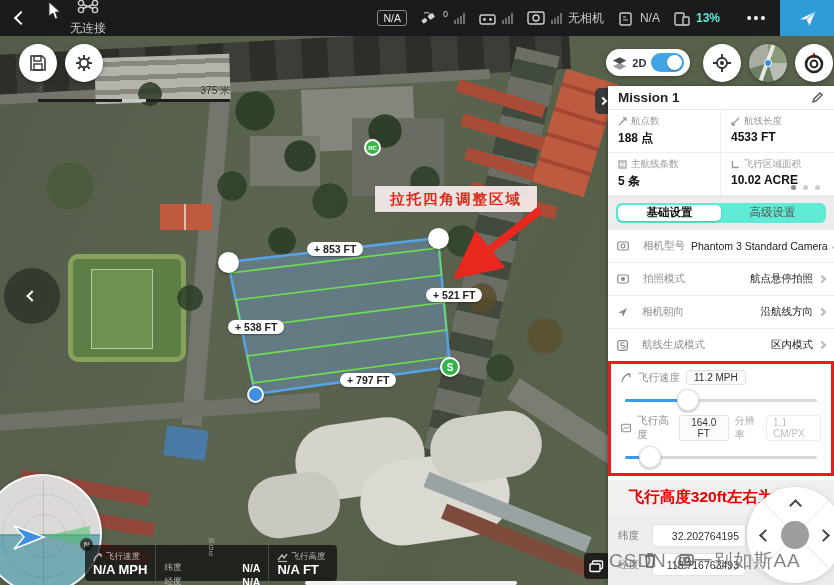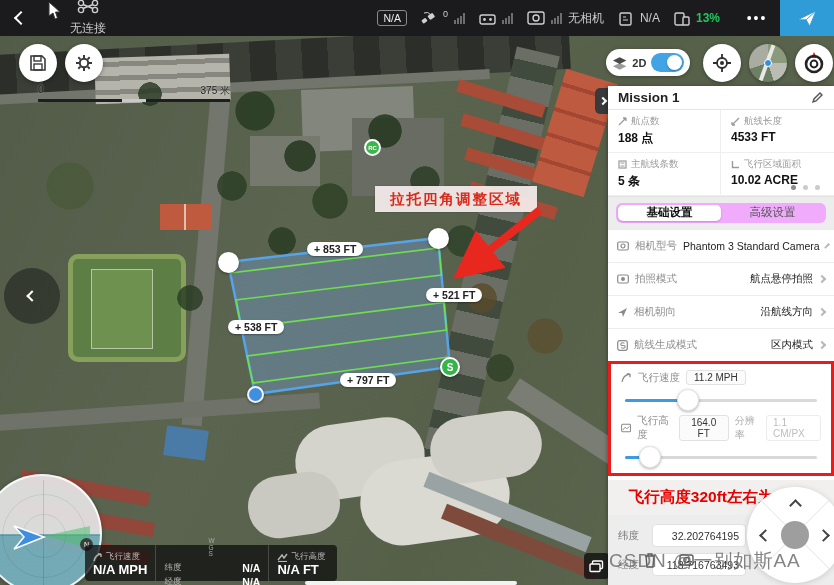--- a/index.html
+++ b/index.html
@@ -11,21 +11,21 @@
   .tb-back{width:42px;height:36px;display:flex;align-items:center;justify-content:center;}
   .chv{display:inline-block;width:8px;height:8px;border-left:2px solid currentColor;border-bottom:2px solid currentColor;}
   .chv-l{transform:rotate(45deg);} .chv-r{transform:rotate(225deg);} .chv-u{transform:rotate(135deg);}
   .tb-back .chv{width:10px;height:10px;color:#fff;}
   .tb-group{display:flex;align-items:center;gap:6px;margin-right:14px;}
   .tb-label{font-size:12px;color:#ccc;white-space:nowrap;}
   .na-badge{border:1px solid #8a8a8a;border-radius:3px;padding:1px 5px;font-size:10.5px;color:#eee;}
   .bars{display:flex;align-items:flex-end;gap:1px;height:11px;}
   .bars i{display:block;width:2px;background:#6d6d6d;}
   .bars i:nth-child(1){height:4px;} .bars i:nth-child(2){height:6px;} .bars i:nth-child(3){height:8px;} .bars i:nth-child(4){height:11px;}
-  .tb-batt{color:#22c55e;font-size:12px;font-weight:bold;}
+  .tb-batt{color:#5eead4;font-size:12px;font-weight:bold;}
   .tb-more{width:46px;height:36px;display:flex;align-items:center;justify-content:center;color:#fff;font-size:14px;letter-spacing:2px;}
   .tb-takeoff{width:54px;height:36px;background:#2f9cd8;display:flex;align-items:center;justify-content:center;}
   .cursor{position:absolute;left:48px;top:2px;z-index:99;}
 
   
   .map{position:absolute;left:0;top:36px;width:834px;height:549px;overflow:hidden;
        background:linear-gradient(115deg,#525c48 0%,#5a644f 35%,#566049 60%,#5e6852 100%);}
   .mf{position:absolute;}
   .trees{left:0;top:0;width:100%;height:100%;background-image:
     radial-gradient(circle 20px at 255px 75px, rgba(40,58,34,.85) 0 96%, transparent 100%),
@@ -131,27 +131,27 @@
   .p-head{height:31px;background:#fff;display:flex;align-items:center;padding:0 10px;border-bottom:1px solid #e6e6e6;}
   .p-title{font-size:13.5px;font-weight:bold;color:#222;flex:1;}
   .stats{background:#fff;display:grid;grid-template-columns:1fr 1fr;position:relative;border-bottom:1px solid #e2e2e2;}
   .stat{padding:5px 0 5px 10px;border-bottom:1px solid #efefef;}
   .stat:nth-child(odd){border-right:1px solid #efefef;}
   .stat .sl{display:flex;align-items:center;gap:4px;font-size:9.5px;color:#9a9a9a;}
   .stat .sv{font-size:12px;font-weight:bold;color:#111;margin-top:2px;}
   .dots{position:absolute;right:14px;bottom:6px;display:flex;gap:7px;}
   .dots i{width:5px;height:5px;border-radius:50%;background:#cbcbcb;}
   .dots i:first-child{background:#8c8c8c;}
-  .tabs{margin:6px 8px;background:#f0abfc;border-radius:6px;padding:2px;display:flex;height:26px;}
+  .tabs{margin:6px 8px;background:#5eead4;border-radius:6px;padding:2px;display:flex;height:26px;}
   .tab{flex:1;display:flex;align-items:center;justify-content:center;font-size:11.5px;color:#555;border-radius:5px;}
   .tab.active{background:#fff;color:#111;font-weight:bold;box-shadow:0 1px 2px rgba(0,0,0,.18);}
   .setting-rows{background:#fff;}
   .srow{height:33px;display:flex;align-items:center;padding:0 9px;gap:6px;border-top:1px solid #ececec;background:#fff;}
   .srow .ic{color:#8a8a8a;display:flex;}
-  .srow .lbl{font-size:10.5px;color:#8d8d8d;white-space:nowrap;}
+  .srow .lbl{font-size:10.5px;color:#8d8d8d;white-space:nowrap;margin-left:8px;}
   .srow .val{margin-left:auto;font-size:10.5px;color:#222;white-space:nowrap;}
   .srow .chv{width:6px;height:6px;color:#b8b8b8;border-width:2px;}
   .slider-sec{background:#fff;border:3px solid #e81c1c;padding:2px 0 6px 0;}
   .slrow{padding:4px 10px 0 10px;}
   .slrow .top{display:flex;align-items:center;gap:6px;}
   .slrow .lbl{font-size:10.5px;color:#8d8d8d;}
   .val-box{font-size:10px;color:#333;border:1px solid #e2e2e2;background:#fbfbfb;border-radius:3px;padding:1px 7px;min-width:46px;text-align:center;}
   .res-lbl{margin-left:auto;font-size:10px;color:#a8a8a8;}
   .res-val{font-size:10px;color:#bdbdbd;border:1px solid #ececec;border-radius:3px;padding:1px 6px;}
   .track{position:relative;height:3px;background:#d9d9d9;border-radius:2px;margin:14px 4px 8px 4px;}

